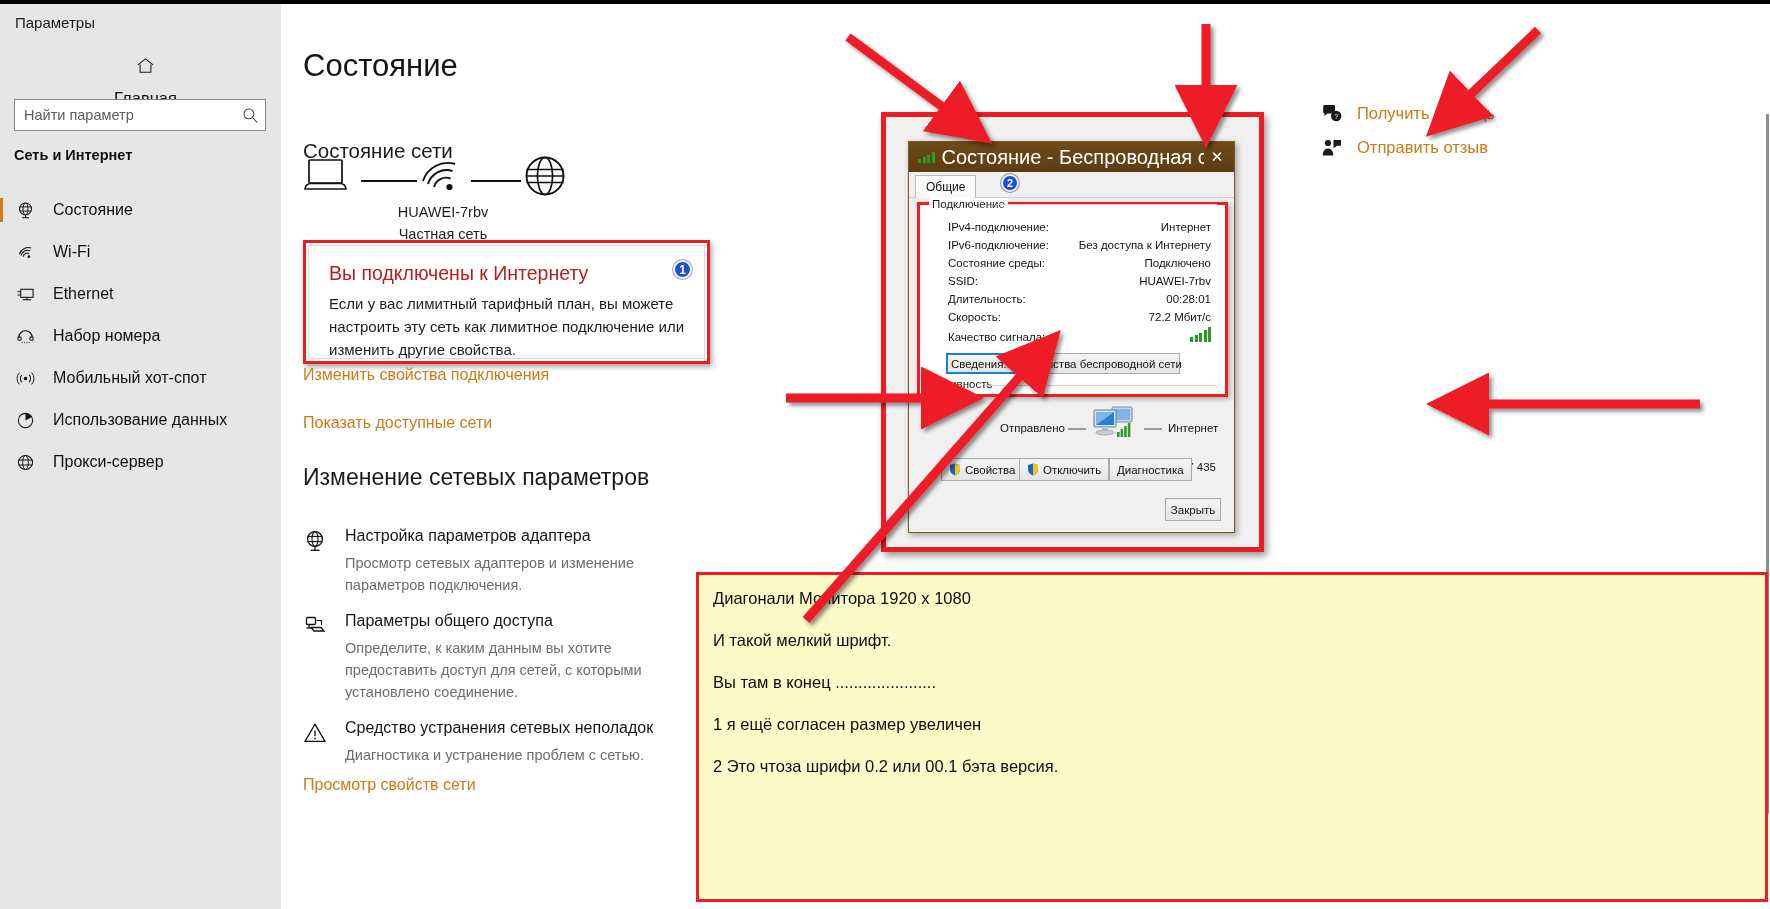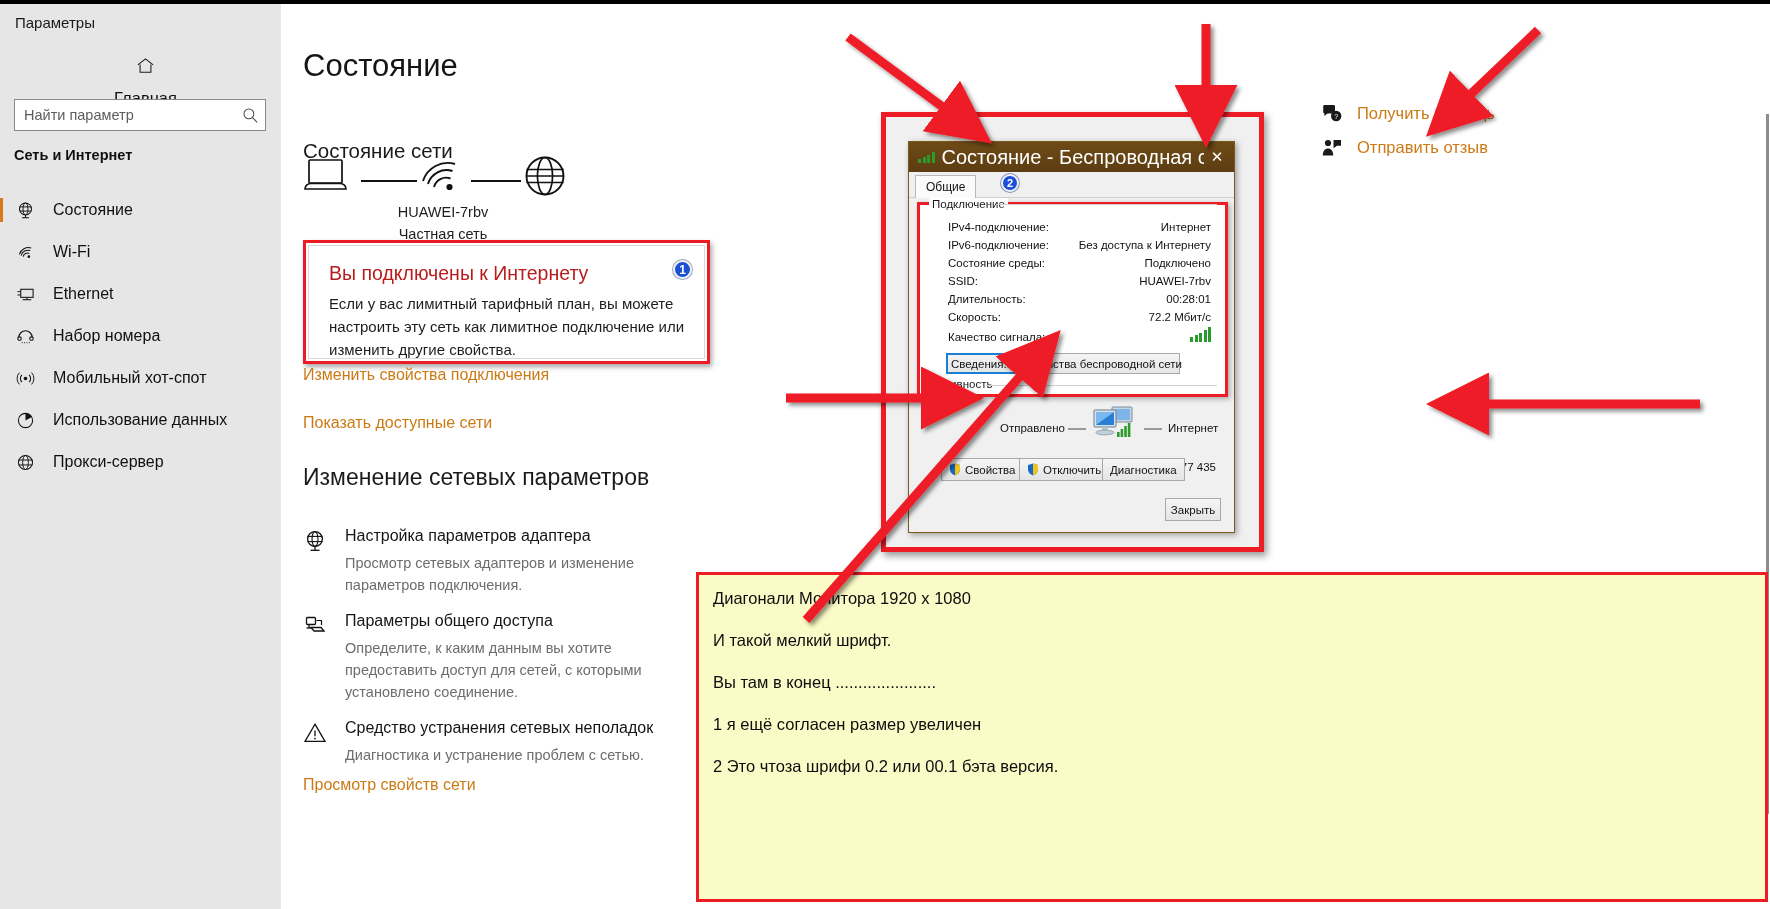--- a/index.html
+++ b/index.html
@@ -554,21 +554,21 @@
             </svg>
           <span>Свойства</span>
         </div>
         <div class="fbtn" style="left:110px;top:18px">
           <svg class="shield" viewBox="0 0 12 13">
               <path d="M6 0.6 L11 2 V6.5 C11 9.6 8.8 11.6 6 12.4 C3.2 11.6 1 9.6 1 6.5 V2 Z" fill="#1668c8"></path>
               <path d="M6 0.6 L11 2 V6.5 C11 9.6 8.8 11.6 6 12.4 Z" fill="#f0c419"></path>
             </svg>
           <span>Отключить</span>
         </div>
-        <div class="fbtn" style="left:193px;top:18px">
+        <div class="fbtn" style="left:200px;top:18px">
           <span>Диагностика</span>
         </div>
         <div class="fbtn" style="right:13px;top:58px;width:56px;justify-content:center">
           <span>Закрыть</span>
         </div>
       </div>
 
     </div>
   </div>
 

